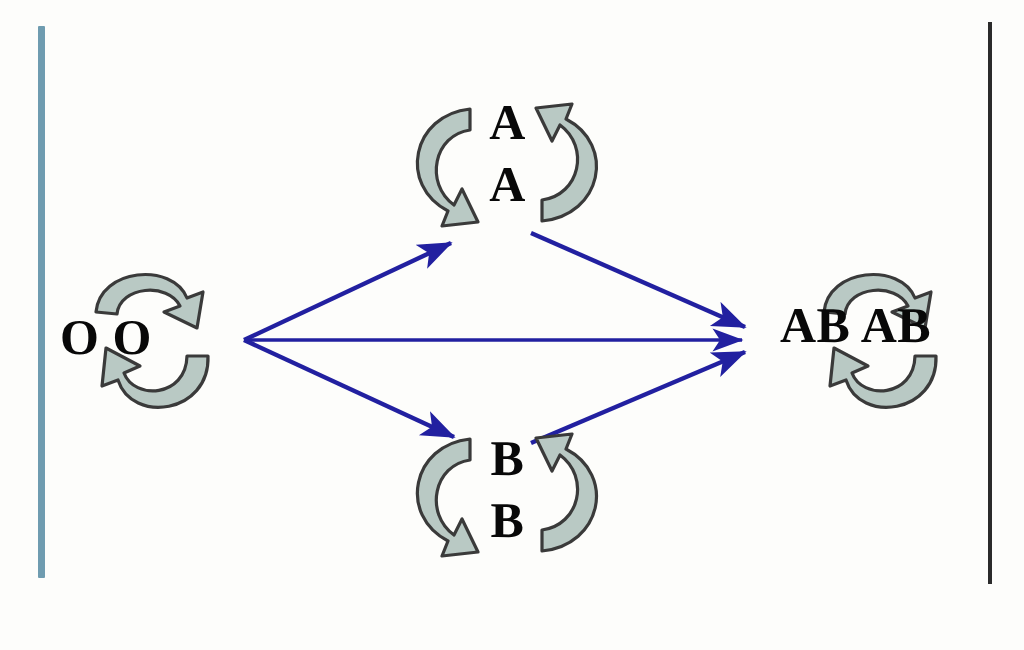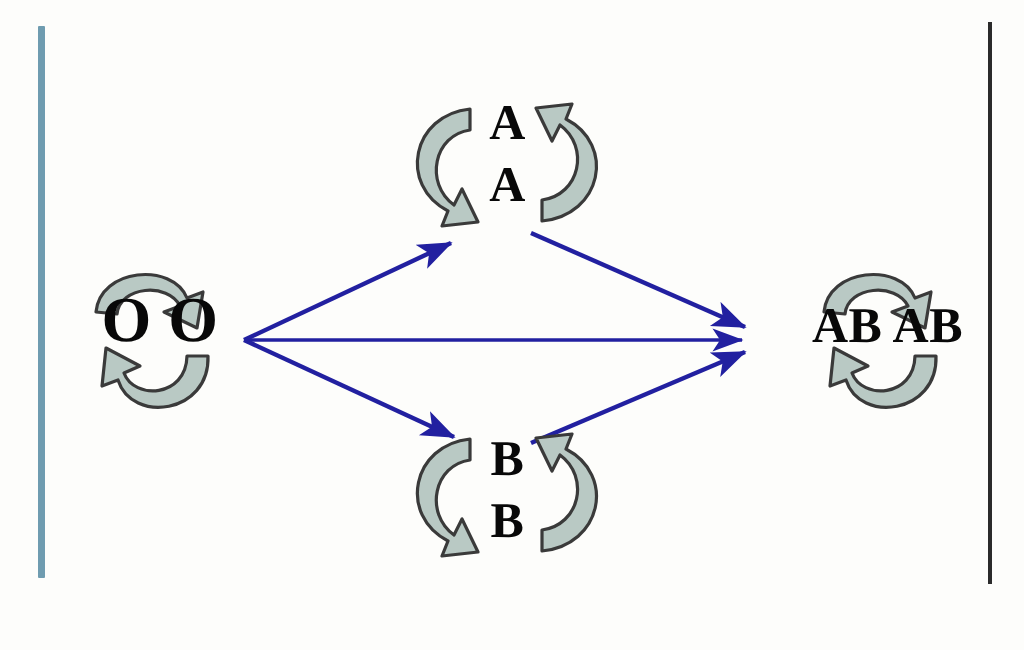--- a/index.html
+++ b/index.html
@@ -50,29 +50,28 @@
     color: #080808;
     letter-spacing: 0.5px;
     white-space: nowrap;
     line-height: 1;
     text-rendering: geometricPrecision;
   }
 
   
   #node-o { left: 60px; top: 240px; width: 200px; height: 190px; }
   #node-o .node-label {
-    left: 0; top: 48px; width: 200px;
-    text-align: center;
-    font-size: 64px;
+    left: 0; top: 72px; width: 200px;
+    text-align: left;
+    font-size: 50px;
   }
   
   #node-ab { left: 780px; top: 240px; width: 215px; height: 190px; }
   #node-ab .node-label {
     left: 0; top: 60px; width: 215px;
-    text-align: center;
     font-size: 50px;
   }
   
   #node-a { left: 390px; top: 95px; width: 235px; height: 140px; }
   #node-a .stack {
     position: absolute;
     left: 0; top: 2px; width: 235px;
     text-align: center;
   }
   #node-a .node-label { position: relative; left: auto; top: auto; display: block; font-size: 50px; }

